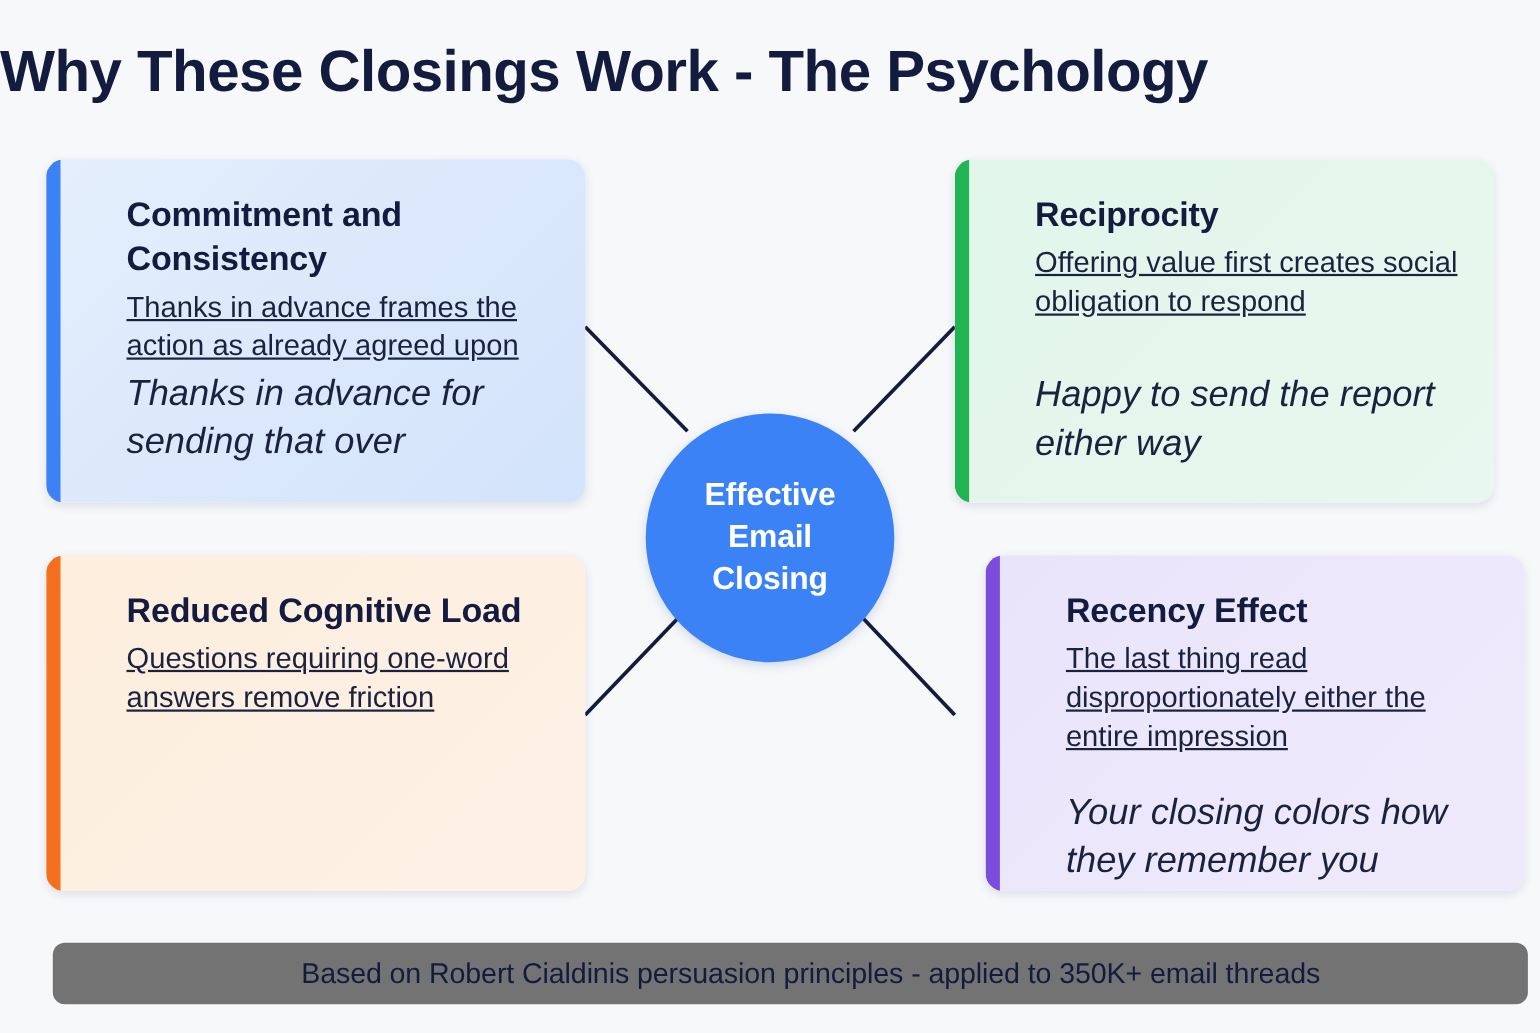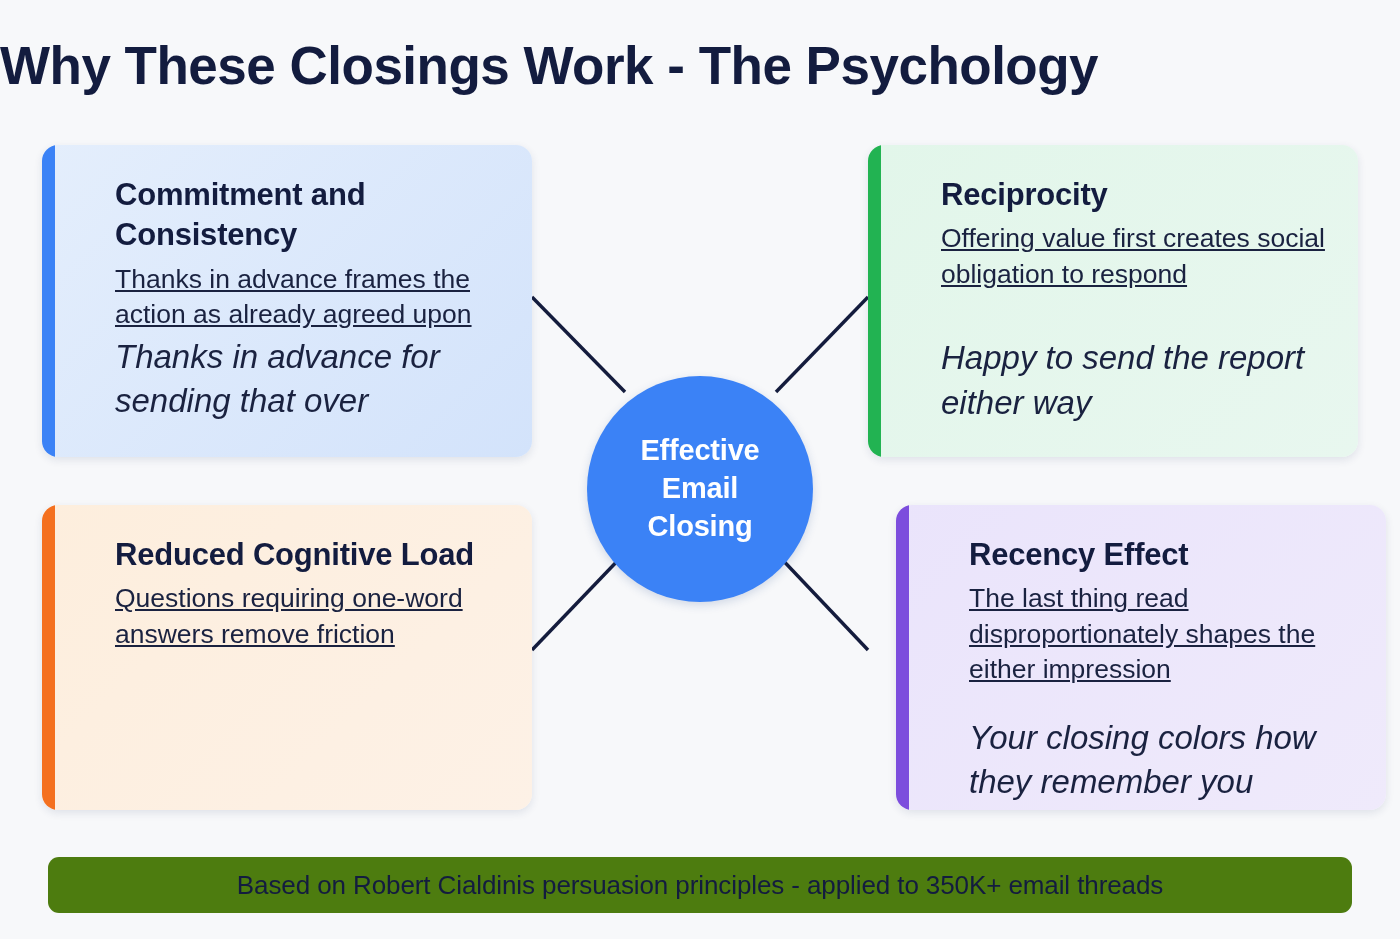--- a/index.html
+++ b/index.html
@@ -174,28 +174,28 @@
   <div class="card-body">
     <div class="card-title">Reduced Cognitive Load</div>
     <p class="card-desc">Questions requiring one-word answers remove friction</p>
   </div>
 </div>
 
 <div class="card gap-mid" id="card-recency" style="background: linear-gradient(135deg, rgb(234, 228, 251) 0%, rgb(239, 234, 251) 100%);">
   <div class="card-accent" style="background: rgb(124, 77, 221);"></div>
   <div class="card-body">
     <div class="card-title">Recency Effect</div>
-    <p class="card-desc">The last thing read disproportionately shapes the either impression</p>
+    <p class="card-desc">The last thing read disproportionately either the entire impression</p>
     <p class="card-example">Your closing colors how they remember you</p>
   </div>
 </div>
 
 <div class="hub" style="background: rgb(59, 130, 246);">
   <div class="hub-label" style="color: rgb(255, 255, 255);">
     <span>Effective</span><br>
     <span>Email</span><br>
     <span>Closing</span>
   </div>
 </div>
 
-<div class="footer-bar" style="background: #4d7c0f;">
+<div class="footer-bar" style="background: #737373; padding-left: 37px;">
   <span class="footer-text">Based on Robert Cialdinis persuasion principles - applied to 350K+ email threads</span>
 </div>
 
 </body></html>

